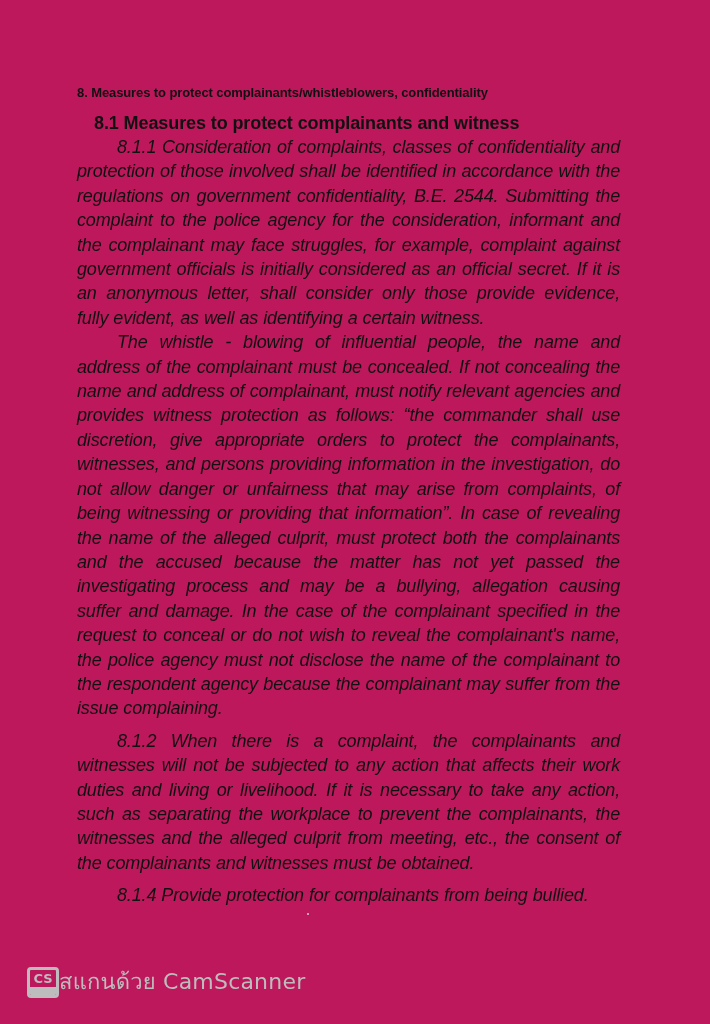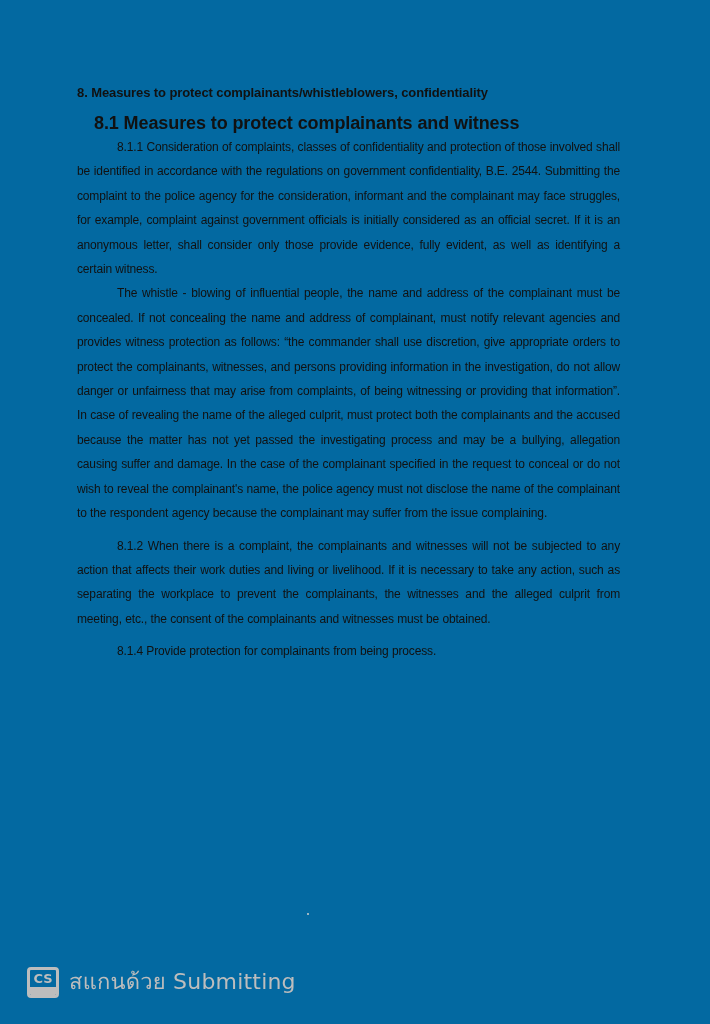--- a/index.html
+++ b/index.html
@@ -13,21 +13,21 @@
       position: relative;
       overflow: hidden;
       font-family: "Liberation Sans", sans-serif;
       color: #111111;
     }
     .page {
       position: absolute;
       left: 0; top: 0;
       width: 710px;
       height: 1024px;
-      background: #0369a1;
+      background: #be185d;
     }
     .content {
       position: absolute;
       left: 77px;
       top: 83px;
       width: 543px;
     }
     .h1 {
       font-weight: bold;
       font-size: 13px;
@@ -37,27 +37,28 @@
     }
     .h2 {
       font-weight: bold;
       font-size: 18px;
       line-height: 20px;
       margin: 0 0 2px 0;
       padding-left: 17px;
       letter-spacing: -0.1px;
     }
     .para {
-      font-size: 12px;
+      font-size: 18px;
       line-height: 24.4px;
       text-align: justify;
       text-indent: 40px;
       margin: 0;
       letter-spacing: -0.15px;
       word-spacing: 0.2px;
+      font-style: italic;
     }
     .para.gap {
       margin-top: 0;
     }
     .para.gap-small {
       margin-top: 8px;
     }
     .speck {
       position: absolute;
       left: 307px;
@@ -80,21 +81,20 @@
       width: 32px;
       height: 31px;
       border: 3px solid #bdbdbd;
       border-radius: 4px;
       box-sizing: border-box;
       position: relative;
       display: flex;
       align-items: flex-start;
       justify-content: center;
       overflow: hidden;
-      margin-right: 10px;
     }
     .cs-logo-text {
       font-family: "DejaVu Sans", sans-serif;
       font-weight: bold;
       font-size: 13px;
       line-height: 16px;
       color: #bdbdbd;
       margin-top: 1px;
     }
     .cs-logo-bar {
@@ -114,25 +114,25 @@
 </head>
 <body>
 
 <div class="page">
   <div class="content">
     <div class="h1">8. Measures to protect complainants/whistleblowers, confidentiality</div>
     <div class="h2">8.1 Measures to protect complainants and witness</div>
     <p class="para">8.1.1 Consideration of complaints, classes of confidentiality and protection of those involved shall be identified in accordance with the regulations on government confidentiality, B.E. 2544. Submitting the complaint to the police agency for the consideration, informant and the complainant may face struggles, for example, complaint against government officials is initially considered as an official secret. If it is an anonymous letter, shall consider only those provide evidence, fully evident, as well as identifying a certain witness.</p>
     <p class="para gap">The whistle - blowing of influential people, the name and address of the complainant must be concealed. If not concealing the name and address of complainant, must notify relevant agencies and provides witness protection as follows: “the commander shall use discretion, give appropriate orders to protect the complainants, witnesses, and persons providing information in the investigation, do not allow danger or unfairness that may arise from complaints, of being witnessing or providing that information”.  In case of revealing the name of the alleged culprit, must protect both the complainants and the accused because the matter has not yet passed the investigating process and may be a bullying, allegation causing suffer and damage. In the case of the complainant specified in the request to conceal or do not wish to reveal the complainant's name, the police agency must not disclose the name of the complainant to the respondent agency because the complainant may suffer from the issue complaining.</p>
     <p class="para gap-small">8.1.2 When there is a complaint, the complainants and witnesses will not be subjected to any action that affects their work duties and living or livelihood. If it is necessary to take any action, such as separating the workplace to prevent the complainants, the witnesses and the alleged culprit from meeting, etc., the consent of the complainants and witnesses must be obtained.</p>
-    <p class="para gap-small">8.1.4  Provide protection for complainants from being process.</p>
+    <p class="para gap-small">8.1.4  Provide protection for complainants from being bullied.</p>
   </div>
 
   <div class="speck"></div>
 
   <div class="watermark">
     <div class="cs-logo">
       <span class="cs-logo-text">CS</span>
       <span class="cs-logo-bar"></span>
     </div>
-    <span class="watermark-text">สแกนด้วย Submitting</span>
+    <span class="watermark-text">สแกนด้วย CamScanner</span>
   </div>
 </div>
 
 </body></html>

